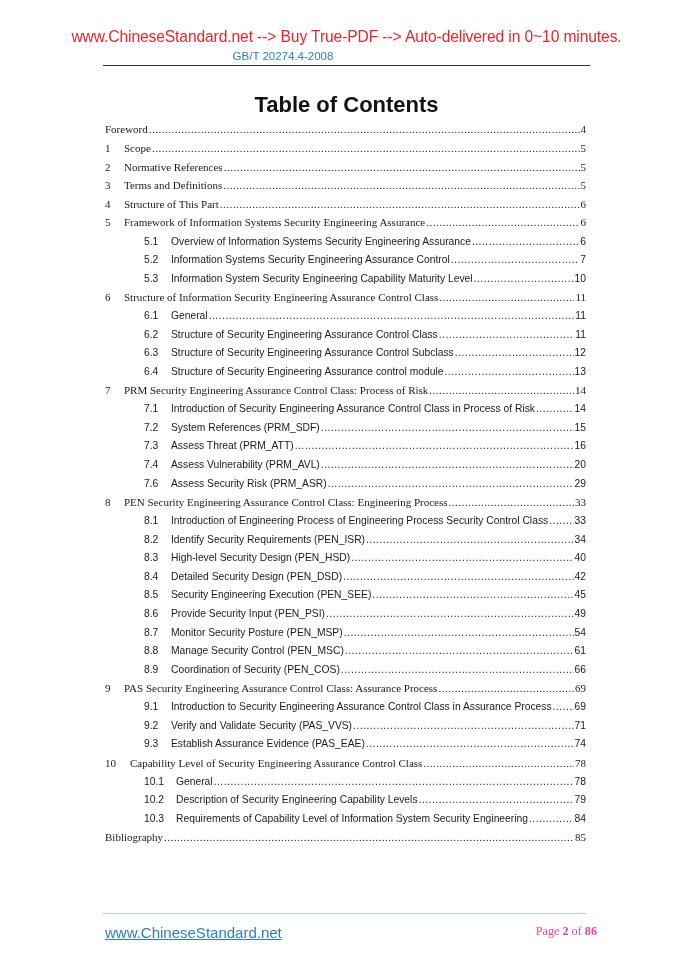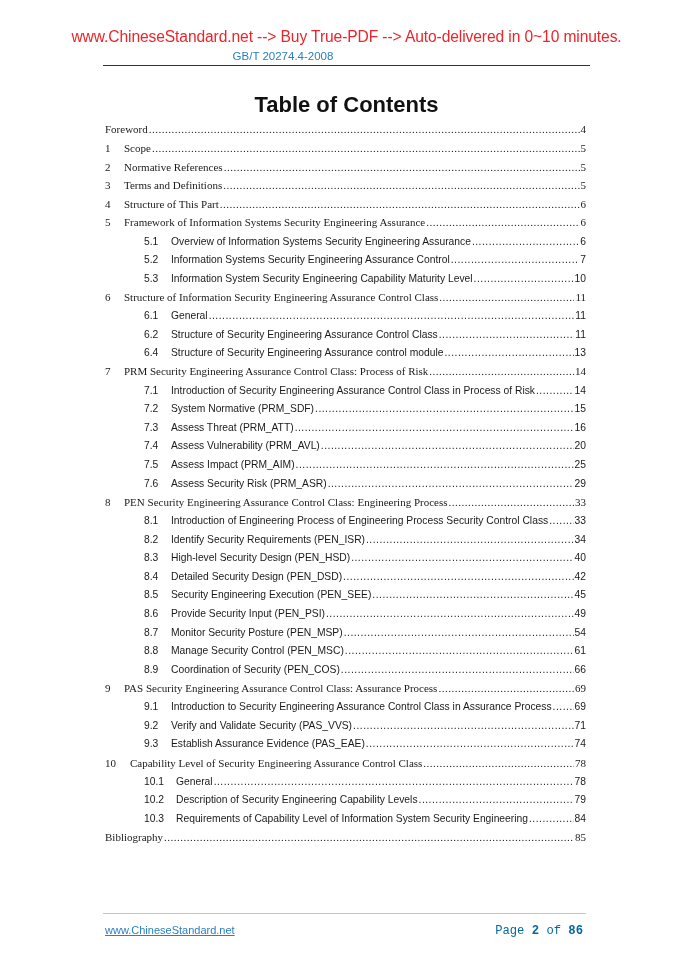--- a/index.html
+++ b/index.html
@@ -114,31 +114,31 @@
       left: 103px;
       width: 483px;
       height: 1px;
       background: #a9cde6;
     }
     .footer-link {
       position: absolute;
       top: 924px;
       left: 105px;
       font-family: "Liberation Sans", sans-serif;
-      font-size: 11px;
+      font-size: 15px;
       color: #2a7fc1;
       text-decoration: underline;
     }
     .footer-page {
       position: absolute;
       top: 924px;
-      right: 110px;
-      font-family: Liberation Mono, monospace;
+      right: 96px;
+      font-family: Liberation Serif, serif;
       font-size: 12.2px;
-      color: #0369a1;
+      color: #ec4899;
     }
     .footer-page b { font-weight: bold; }
   </style>
 </head>
 <body>
 
 <div class="banner">www.ChineseStandard.net --&gt; Buy True-PDF --&gt; Auto-delivered in 0~10 minutes.</div>
 <div class="std-code">GB/T 20274.4-2008</div>
 <div class="header-rule"></div>
 
@@ -210,60 +210,60 @@
       <span class="leader"></span>
       <span class="page">11</span>
     </div>
     <div class="toc-row lvl2">
       <span class="num">6.2</span>
       <span class="label">Structure of Security Engineering Assurance Control Class</span>
       <span class="leader"></span>
       <span class="page">11</span>
     </div>
     <div class="toc-row lvl2">
+      <span class="num">6.3</span>
+      <span class="label">Structure of Security Engineering Assurance Control Subclass</span>
+      <span class="leader"></span>
+      <span class="page">12</span>
+    </div>
+    <div class="toc-row lvl2">
       <span class="num">6.4</span>
       <span class="label">Structure of Security Engineering Assurance control module</span>
       <span class="leader"></span>
       <span class="page">13</span>
     </div>
     <div class="toc-row lvl1">
       <span class="num">7</span>
       <span class="label">PRM Security Engineering Assurance Control Class: Process of Risk</span>
       <span class="leader"></span>
       <span class="page">14</span>
     </div>
     <div class="toc-row lvl2">
       <span class="num">7.1</span>
       <span class="label">Introduction of Security Engineering Assurance Control Class in Process of Risk</span>
       <span class="leader"></span>
       <span class="page">14</span>
     </div>
     <div class="toc-row lvl2">
       <span class="num">7.2</span>
-      <span class="label">System Normative (PRM_SDF)</span>
+      <span class="label">System References (PRM_SDF)</span>
       <span class="leader"></span>
       <span class="page">15</span>
     </div>
     <div class="toc-row lvl2">
       <span class="num">7.3</span>
       <span class="label">Assess Threat (PRM_ATT)</span>
       <span class="leader"></span>
       <span class="page">16</span>
     </div>
     <div class="toc-row lvl2">
       <span class="num">7.4</span>
       <span class="label">Assess Vulnerability (PRM_AVL)</span>
       <span class="leader"></span>
       <span class="page">20</span>
-    </div>
-    <div class="toc-row lvl2">
-      <span class="num">7.5</span>
-      <span class="label">Assess Impact (PRM_AIM)</span>
-      <span class="leader"></span>
-      <span class="page">25</span>
     </div>
     <div class="toc-row lvl2">
       <span class="num">7.6</span>
       <span class="label">Assess Security Risk (PRM_ASR)</span>
       <span class="leader"></span>
       <span class="page">29</span>
     </div>
     <div class="toc-row lvl1">
       <span class="num">8</span>
       <span class="label">PEN Security Engineering Assurance Control Class: Engineering Process</span>

